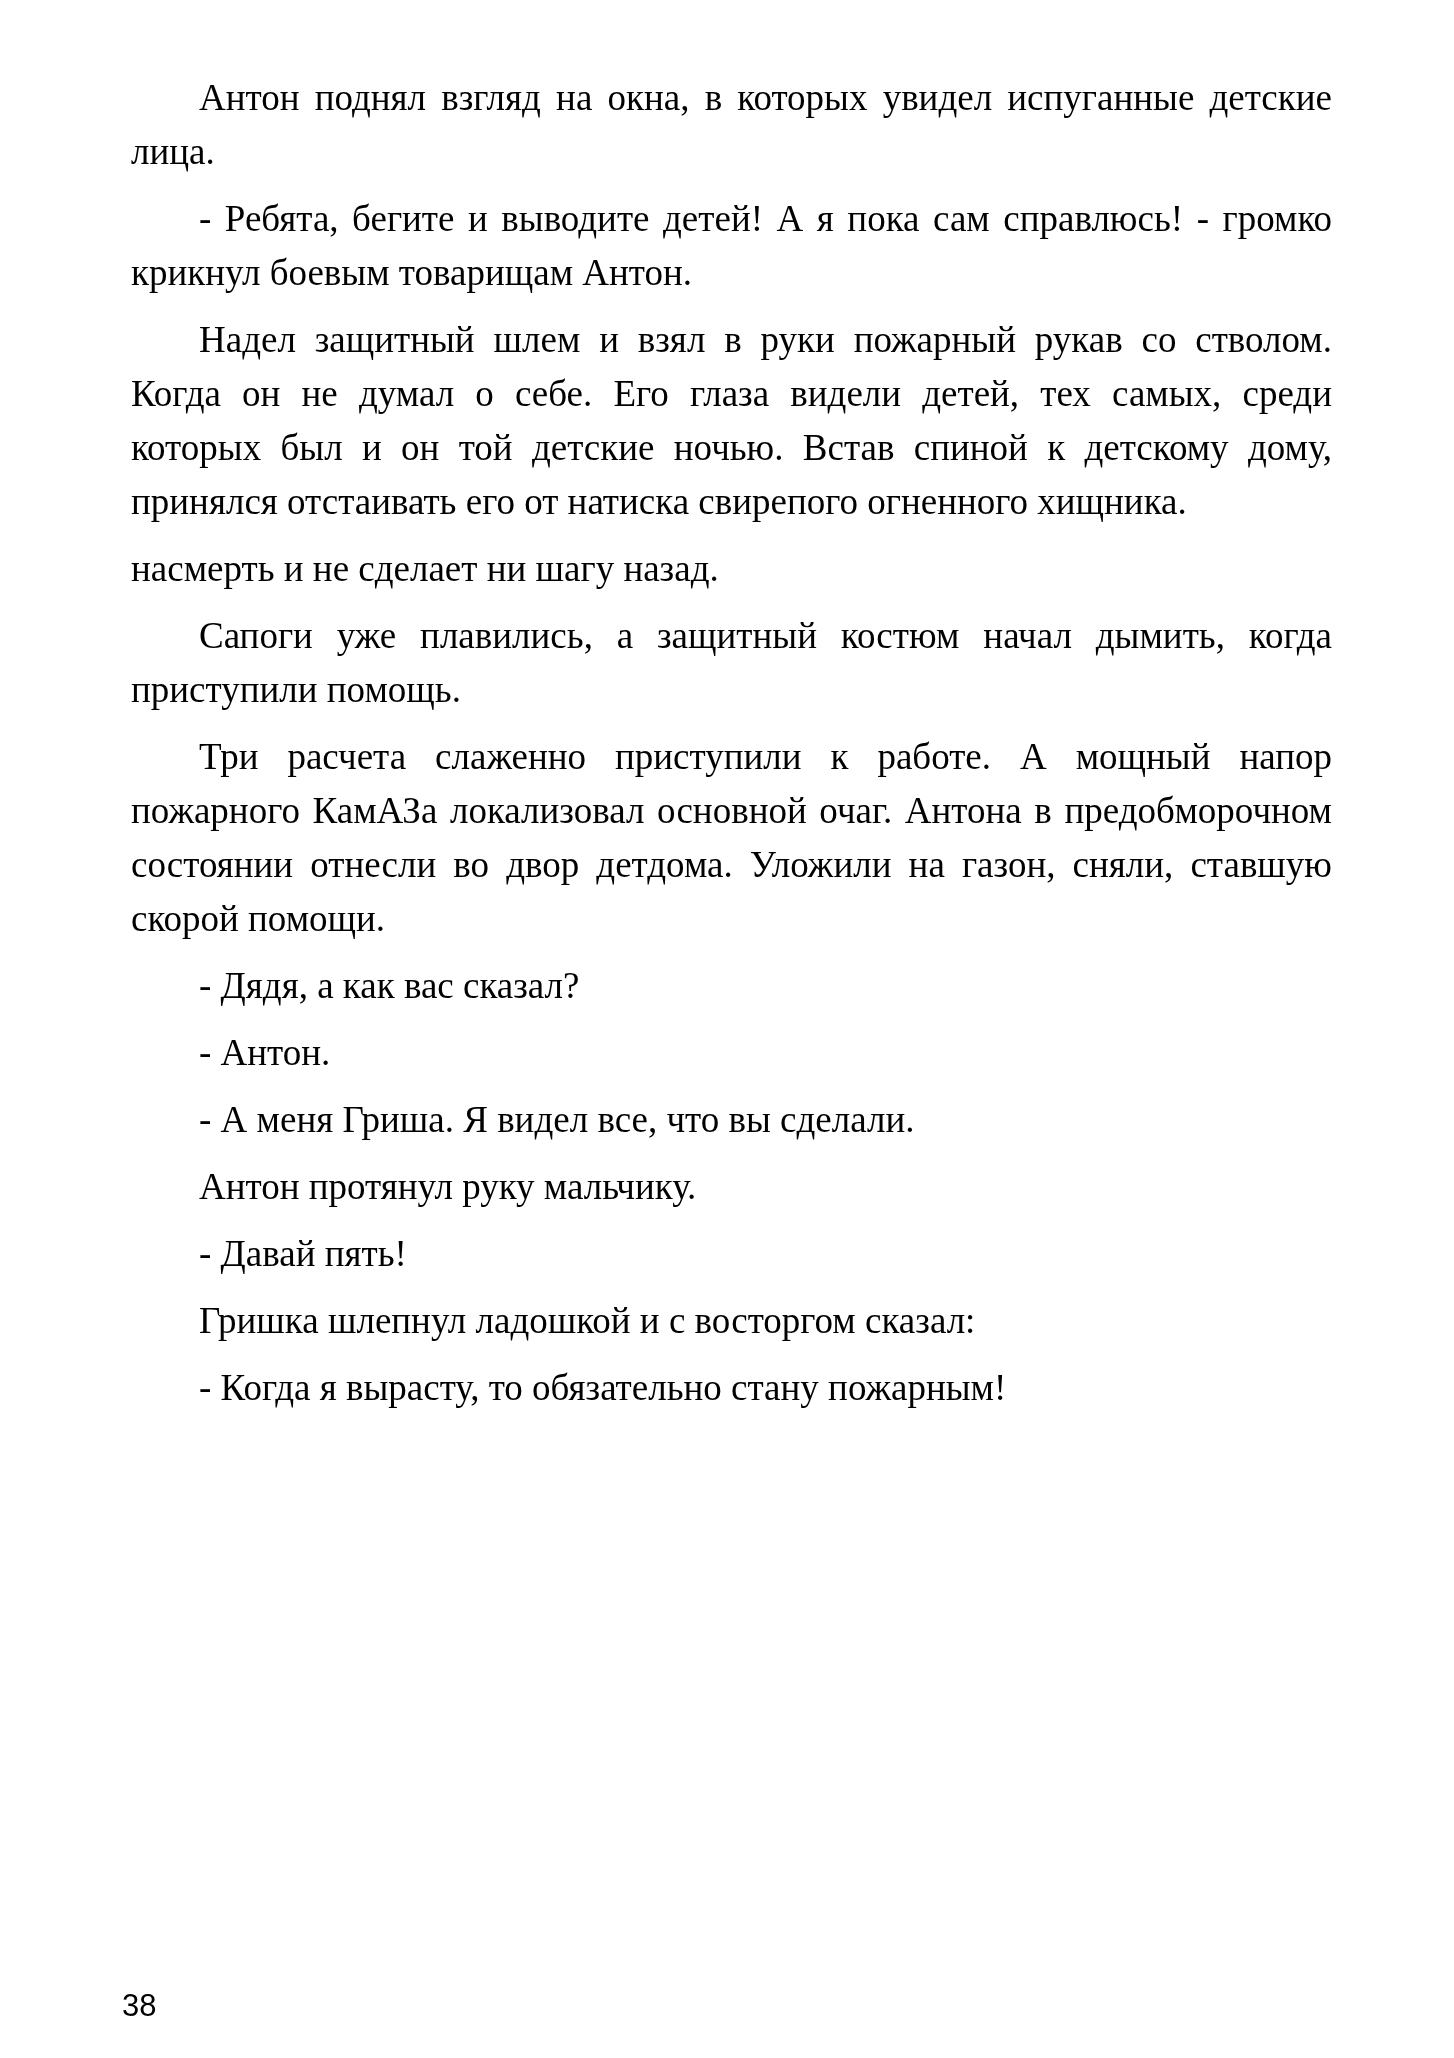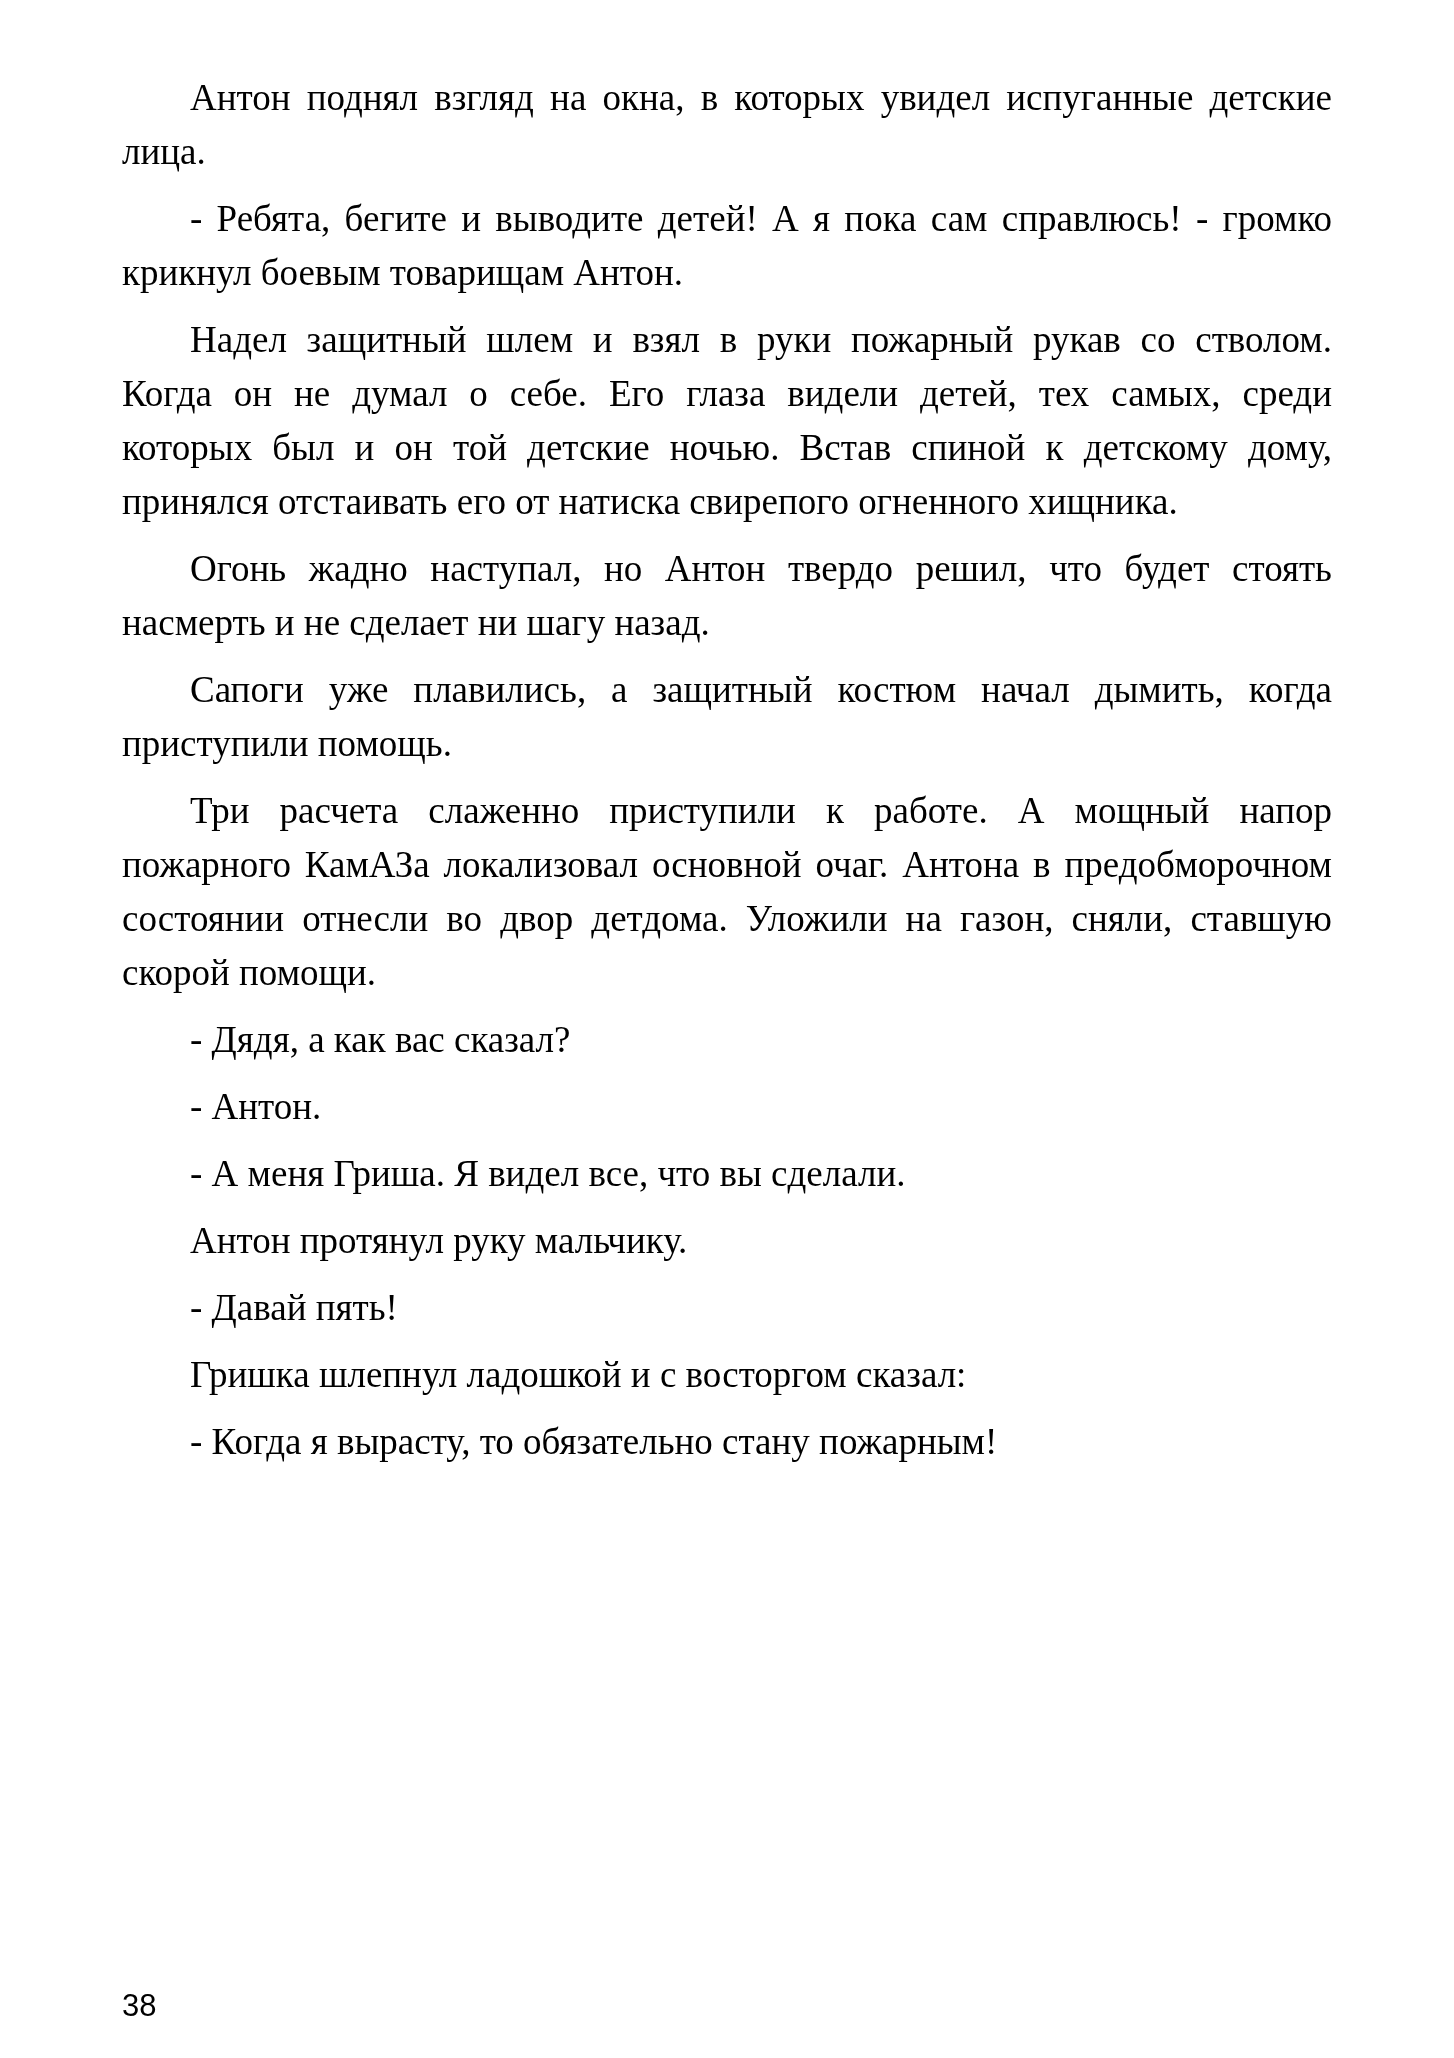--- a/index.html
+++ b/index.html
@@ -25,20 +25,21 @@
     color: #000000;
   }
   .para {
     margin: 0 0 13px 0;
     padding: 0;
   }
   .line {
     text-align: justify;
     text-align-last: justify;
     white-space: normal;
+    margin-left: 9px;
   }
   .line.first-line {
     text-indent: 68px;
   }
   .line.last-line {
     text-align-last: left;
   }
   .page-num {
     position: absolute;
     left: 122px;
@@ -63,21 +64,20 @@
         <div class="line first-line">- Ребята, бегите и выводите детей! А я пока сам справлюсь! - громко</div>
         <div class="line last-line">крикнул боевым товарищам Антон.</div>
       </div>
       <div class="para">
         <div class="line first-line">Надел защитный шлем и взял в руки пожарный рукав со стволом.</div>
         <div class="line">Когда он не думал о себе. Его глаза видели детей, тех самых, среди</div>
         <div class="line">которых был и он той детские ночью. Встав спиной к детскому дому,</div>
         <div class="line last-line">принялся отстаивать его от натиска свирепого огненного хищника.</div>
       </div>
       <div class="para">
-        <div class="line first-line">Огонь жадно наступал, но Антон твердо решил, что будет стоять</div>
         <div class="line last-line">насмерть и не сделает ни шагу назад.</div>
       </div>
       <div class="para">
         <div class="line first-line">Сапоги уже плавились, а защитный костюм начал дымить, когда</div>
         <div class="line last-line">приступили помощь.</div>
       </div>
       <div class="para">
         <div class="line first-line">Три расчета слаженно приступили к работе. А мощный напор</div>
         <div class="line">пожарного КамАЗа локализовал основной очаг. Антона в предобморочном</div>
         <div class="line">состоянии отнесли во двор детдома. Уложили на газон, сняли, ставшую</div>

